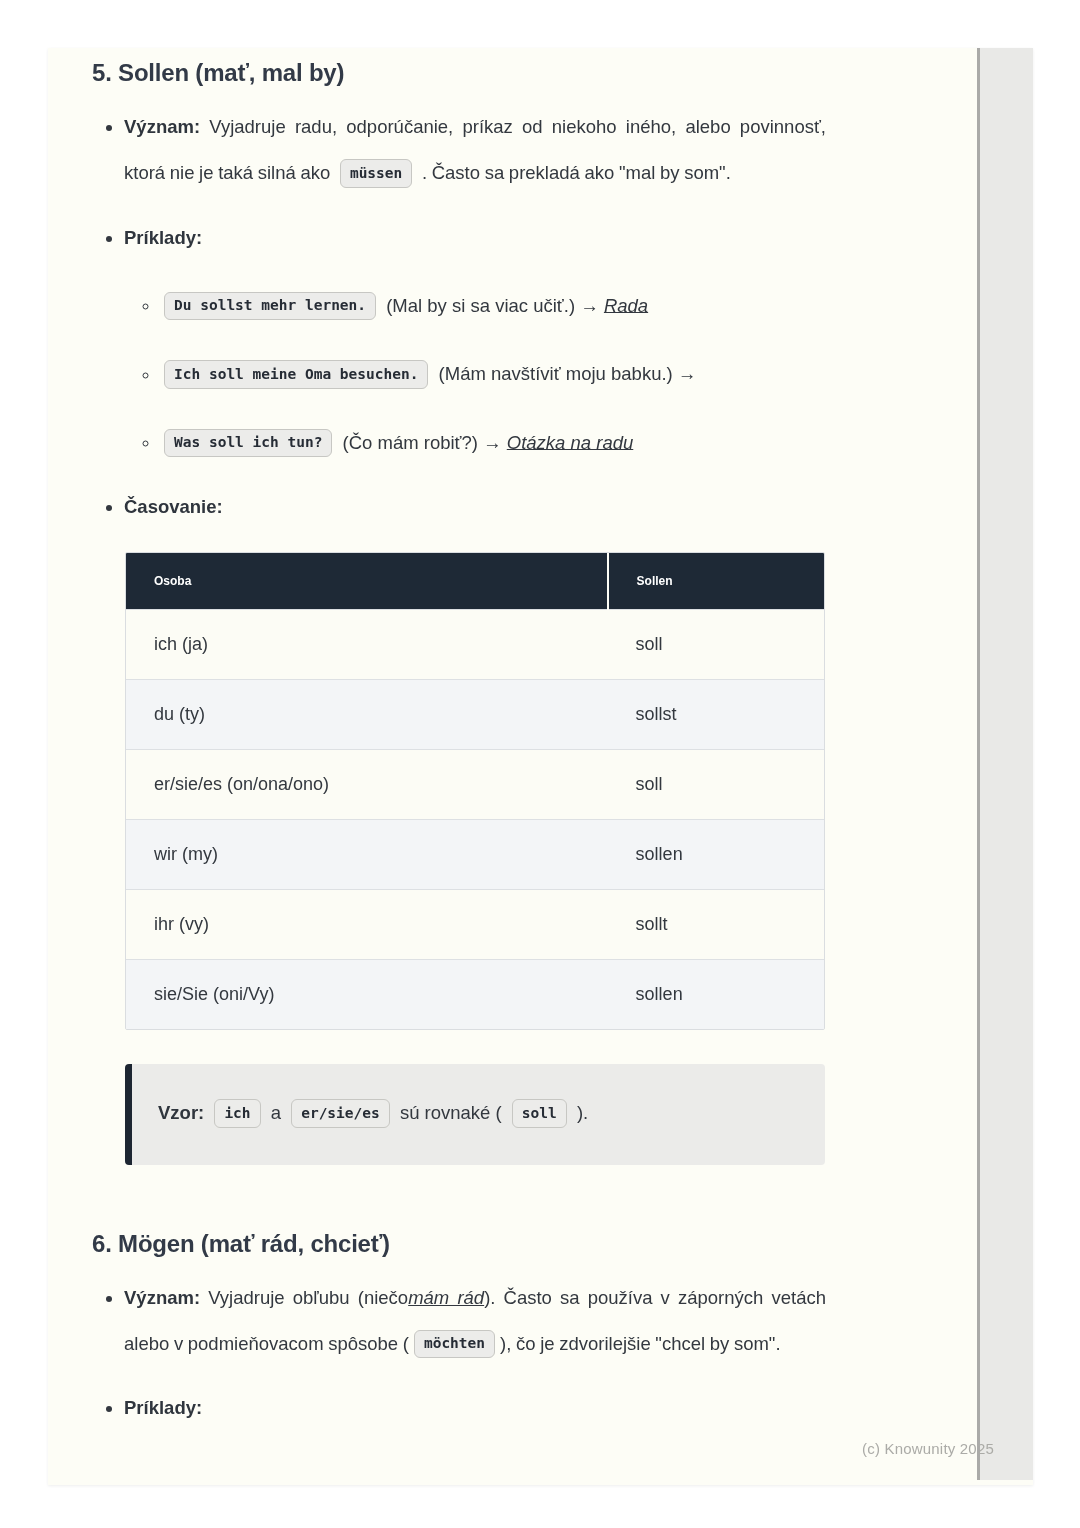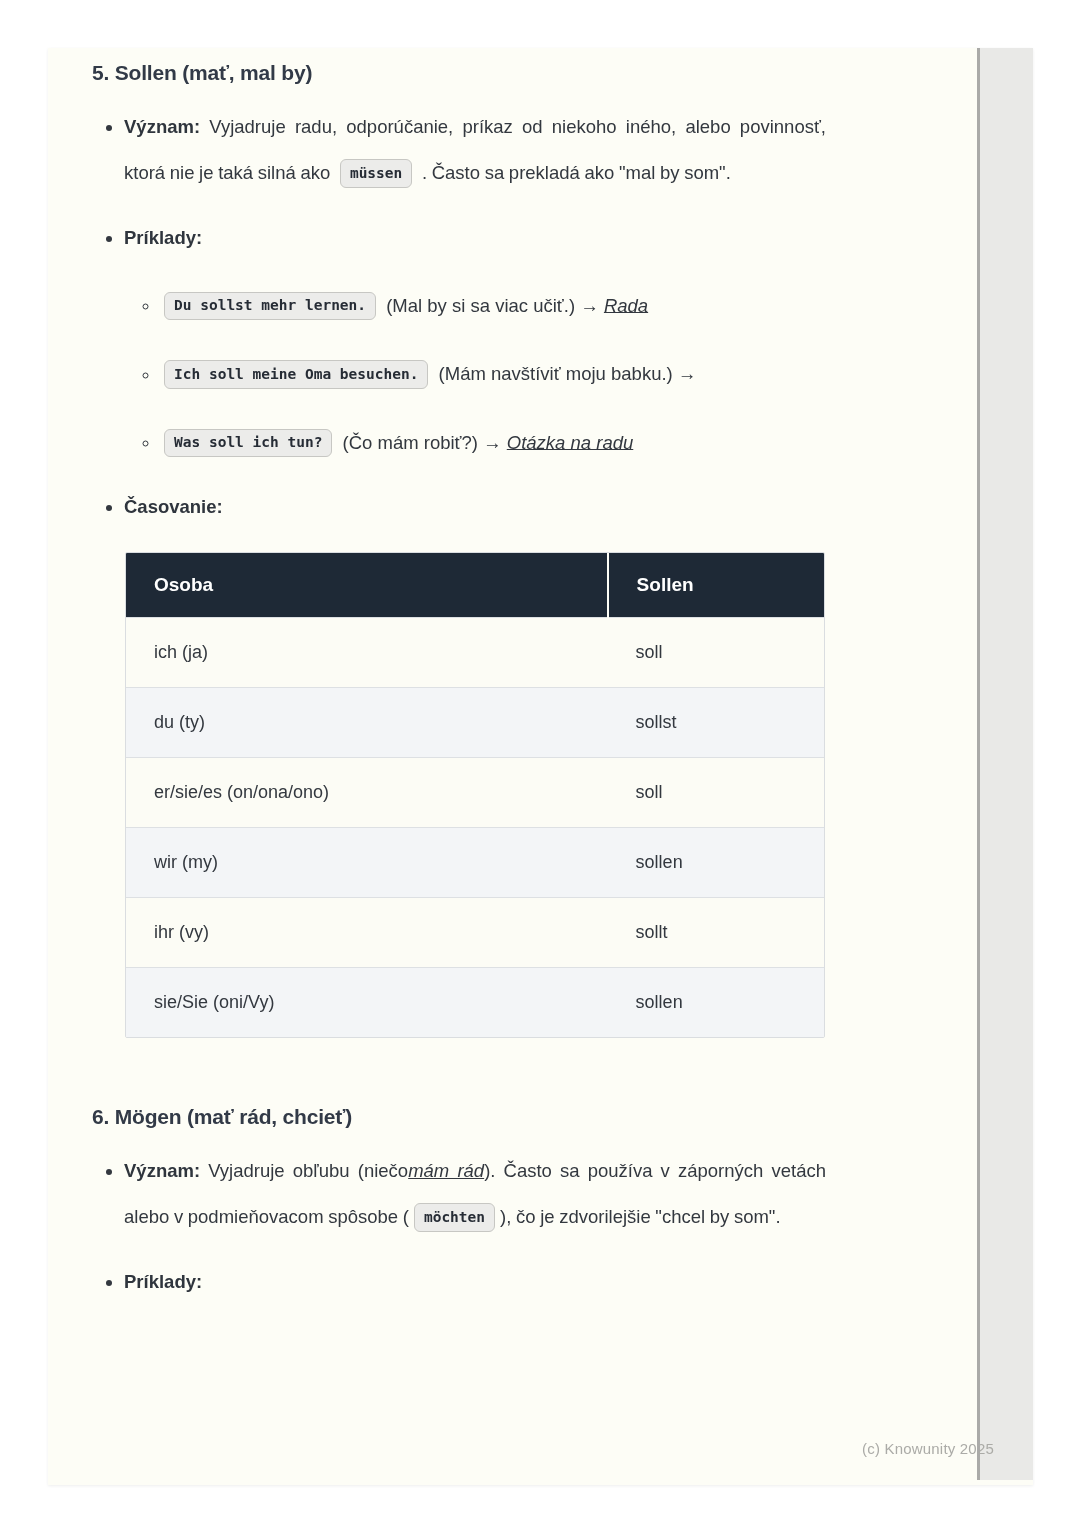--- a/index.html
+++ b/index.html
@@ -12,21 +12,21 @@
     overflow:hidden;
   }
   .page {
     position:absolute; left:48px; top:48px;
     width:985px; height:1437px;
     background:#fdfdf6;
     box-shadow:0 1px 3px rgba(0,0,0,.07);
   }
   .content { padding:8px 0 0 44px; width:778px; }
   .h {
-    font-size:21px; line-height:34px; font-weight:700;
+    font-size:24px; line-height:34px; font-weight:700;
     color:#323a47; letter-spacing:-0.2px;
   }
   .h2-gap { margin-top:62px; }
   ul.l1 {
     list-style:disc; margin:20px 0 0 0; padding-left:32px;
     font-size:18.5px; line-height:34px; color:#33383f;
   }
   ul.l1 > li::marker { color:#33383f; }
   .li + .li { margin-top:16px; }
   .just { text-align:justify; word-spacing:-0.5px; }
@@ -47,21 +47,21 @@
   .iblock { display:block; }
   .tablewrap {
     margin:28px 0 0 1px; width:700px;
     border:1px solid #dadde0; border-radius:2px;
     overflow:hidden; line-height:normal; text-align:left;
   }
   table { width:100%; border-collapse:collapse; font-size:18px; }
   col.c1 { width:69%; } col.c2 { width:31%; }
   thead th {
     background:#1e2936; color:#ffffff; text-align:left;
-    font-weight:600; padding:21px 28px; font-size:19px;
+    font-weight:600; padding:21px 28px; font-size:12px;
   }
   thead th + th { border-left:2px solid #fdfdf6; }
   tbody td { padding:24px 28px; color:#33383f; }
   tbody tr { border-top:1px solid #dde0e3; }
   tbody tr:nth-child(odd)  { background:#fcfcf5; }
   tbody tr:nth-child(even) { background:#f3f5f7; }
   .callout {
     margin:34px 0 0 1px; width:700px;
     background:#ebebe9; border-left:7px solid #1d2632; border-radius:4px;
     padding:20px 26px; line-height:34px; text-align:left;
@@ -150,20 +150,29 @@
                 <td>sollt</td>
               </tr>
               <tr>
                 <td>sie/Sie (oni/Vy)</td>
                 <td>sollen</td>
               </tr>
             </tbody>
           </table>
         </div>
 
+        <div class="callout">
+          <b>Vzor:</b>
+          <code class="chip">ich</code>
+          <span>a</span>
+          <code class="chip">er/sie/es</code>
+          <span>sú rovnaké (</span>
+          <code class="chip">soll</code>
+          <span>).</span>
+        </div>
       </li>
     </ul>
 
     <h2 class="h h2-gap">6. Mögen (mať rád, chcieť)</h2>
 
     <ul class="l1">
       <li class="li just">
         <b>Význam:</b>
         <span>Vyjadruje obľubu (niečo</span><i>mám rád</i><span>). Často sa používa v záporných vetách alebo v podmieňovacom spôsobe (</span><code class="chip">möchten</code><span>), čo je zdvorilejšie "chcel by som".</span>
       </li>

